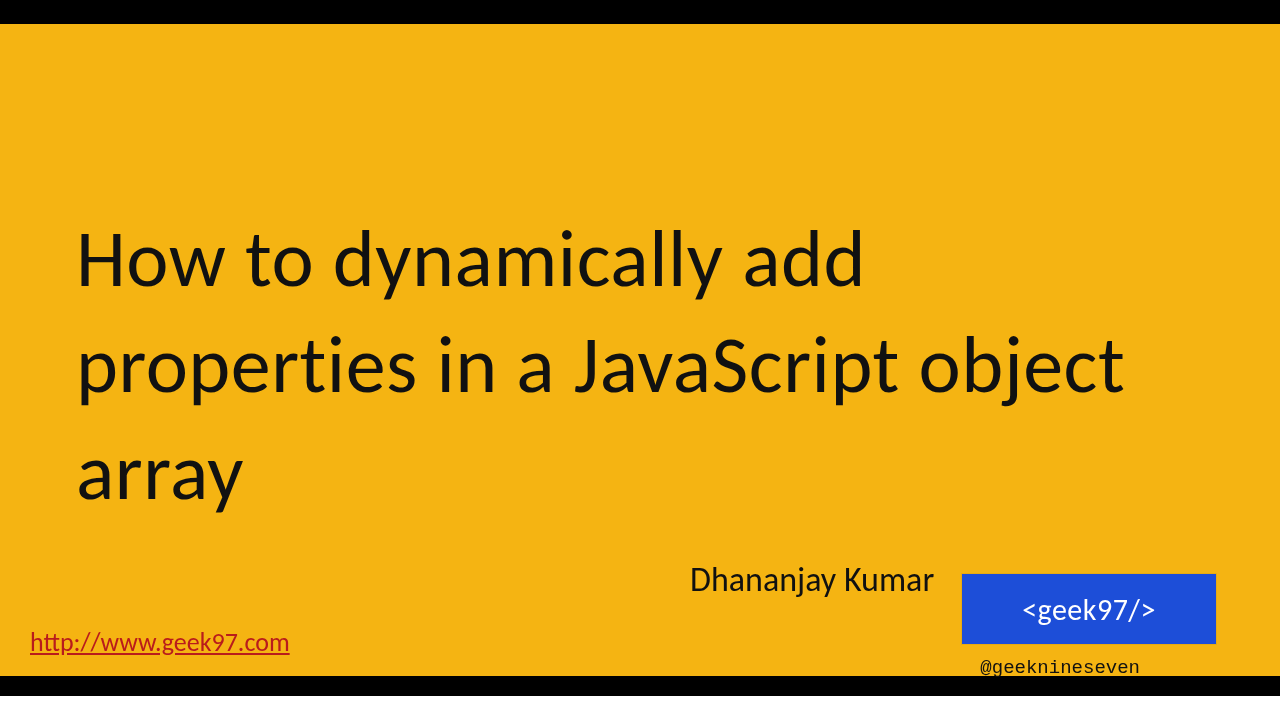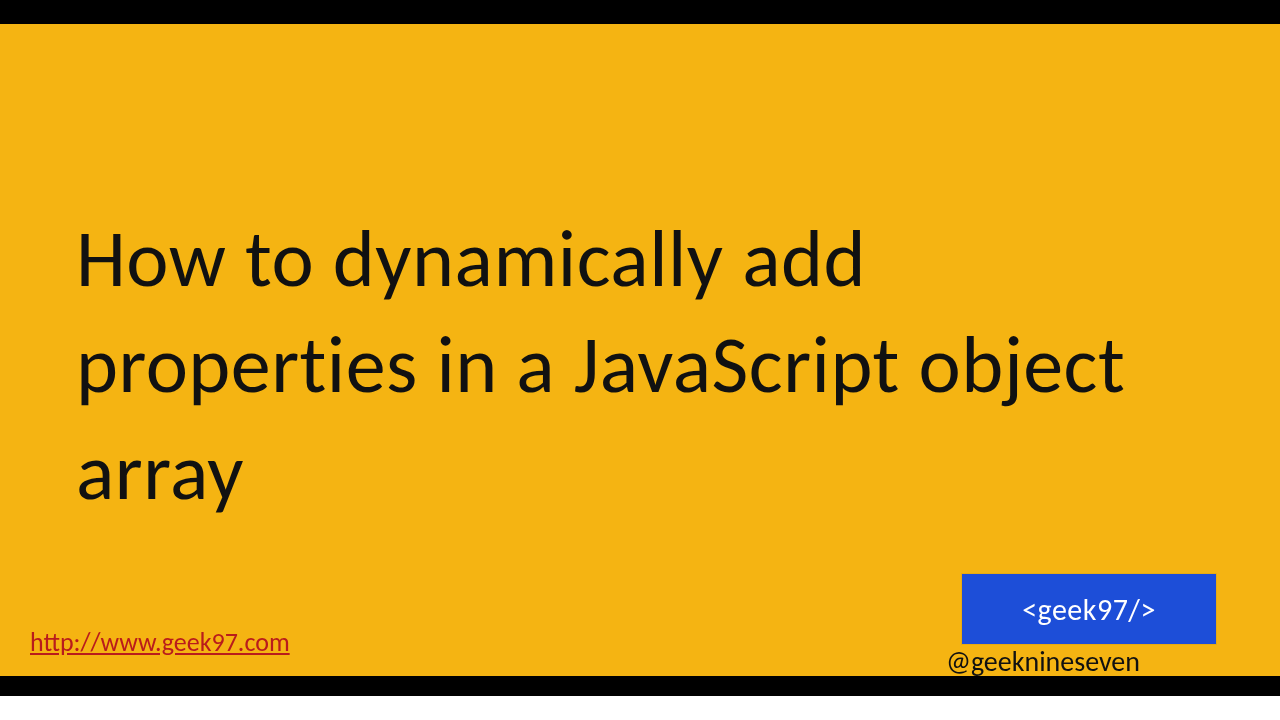--- a/index.html
+++ b/index.html
@@ -59,34 +59,36 @@
   .brand-badge span {
     color: #fff;
     font-size: 30px;
     font-weight: 400;
     letter-spacing: 0.5px;
   }
   .handle {
     position: absolute;
     right: 140px;
     bottom: -3px;
-    font-size: 28px;
+    font-size: 19px;
     color: #111;
     font-weight: 400;
+    font-family: Liberation Mono, monospace;
   }
 </style>
 </head>
 <body>
 
 <div class="frame">
   <div class="bar-top"></div>
   <div class="slide">
 
     <div class="title">How to dynamically add properties in a JavaScript object array</div>
 
+    <div class="author">Dhananjay Kumar</div>
 
     <a class="site-link">http://www.geek97.com</a>
 
     <div class="brand-badge">
       <span>&lt;geek97/&gt;</span>
     </div>
 
     <div class="handle">@geeknineseven</div>
 
   </div>

